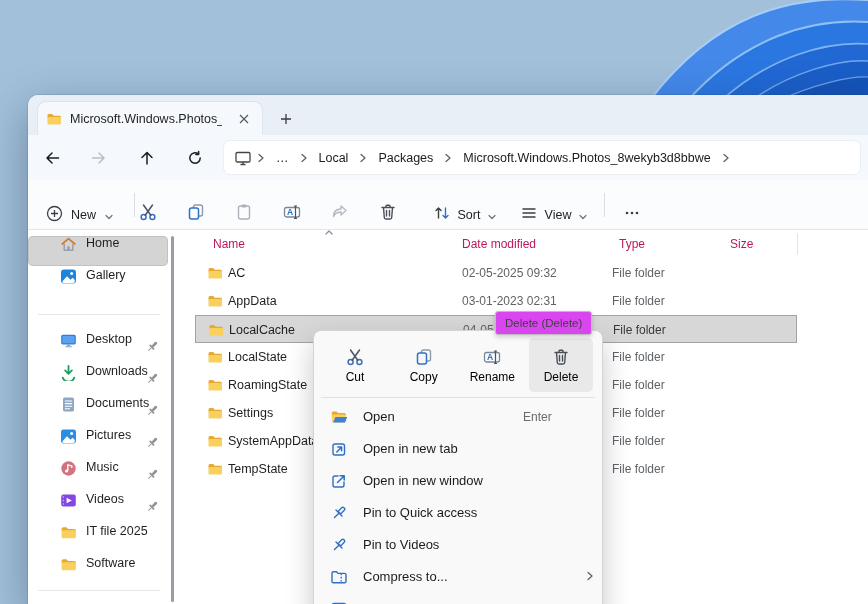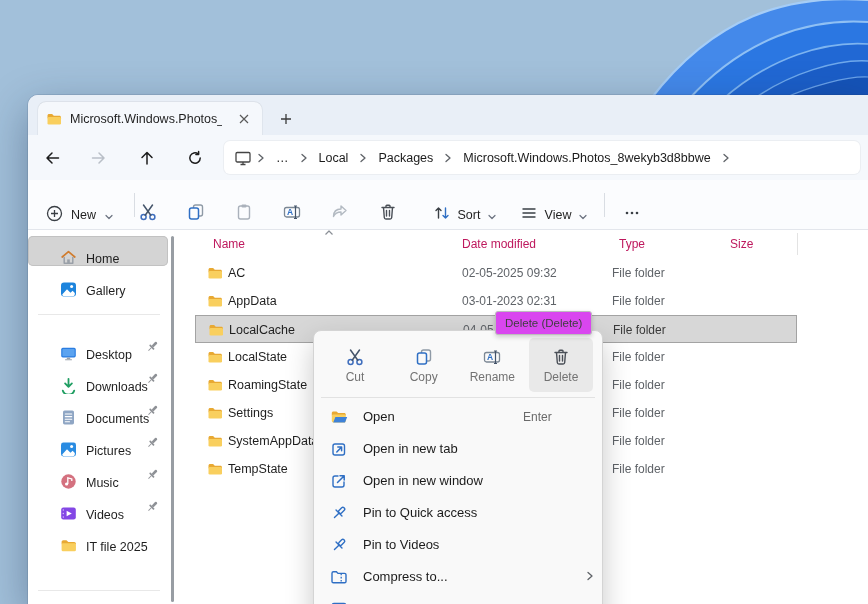--- a/index.html
+++ b/index.html
@@ -37,21 +37,21 @@
 
   
   .toolbar{position:absolute;left:0;top:85px;right:0;height:50px;background:var(--toolbar);border-bottom:1px solid #e3e6ec}
   .tool{position:absolute;top:8px;height:34px;border-radius:5px;display:flex;align-items:flex-end;justify-content:center}
   .tool-label{font-size:12.5px;color:#1f1f1f}
   .tsep{position:absolute;top:13px;width:1px;height:24px;background:#d9dde3}
 
   
   .content{position:absolute;left:0;top:135px;right:0;bottom:0;background:#fff}
   .sidebar{position:absolute;left:0;top:0;width:167px;bottom:0;background:#fff}
-  .side-item{position:absolute;left:0;width:140px;height:30px;border-radius:5px;display:flex;align-items:flex-end;padding-left:32px;gap:9px}
+  .side-item{position:absolute;left:0;width:140px;height:30px;border-radius:5px;display:flex;align-items:flex-start;padding-left:32px;gap:9px}
   .side-item.selected{background:#d4d4d4;box-shadow:inset 0 0 0 1px #c2c2c2}
   .side-label{font-size:12.5px;color:#1f1f1f;white-space:nowrap}
   .side-pin{position:absolute;right:8px;top:7px}
   .side-sep{position:absolute;left:10px;width:122px;height:1px;background:#e8e8e8}
   .side-scroll{position:absolute;left:143px;top:6px;bottom:2px;width:3px;border-radius:2px;background:#989da3}
 
   
   .filelist{position:absolute;left:167px;top:0;right:0;bottom:0}
   .fl-header{position:absolute;left:0;top:0;right:0;height:28px;font-size:12px;color:#be185d}
   .fl-h{position:absolute;top:0;line-height:28px}
@@ -65,21 +65,21 @@
   .frow .ficon{position:absolute;left:12px;top:6px}
   .frow.selected{background:var(--selection);border:1px solid #a3a3a3}
   .frow.selected .ftype{color:#3a3a3a}
 
   
   .ctxmenu{position:absolute;left:285px;top:235px;width:290px;height:300px;background:var(--menu_bg);
     border:1px solid #d4d4d4;border-radius:8px;box-shadow:0 12px 28px rgba(0,0,0,.22);z-index:50;padding:5px}
   .qa-row{display:flex;justify-content:space-between;padding:2px 4px}
   .qa-btn{width:64px;height:54px;border-radius:5px;display:flex;flex-direction:column;align-items:center;justify-content:center;gap:3px}
   .qa-btn.hovered{background:#e9e9e9}
-  .qa-label{font-size:12px;color:#737373}
+  .qa-label{font-size:12px;color:#000000}
   .menu-div{height:1px;background:#e2e2e2;margin:3px 2px}
   .menu-item{position:relative;height:32px;border-radius:5px}
   .mi-icon{position:absolute;left:11px;top:7px}
   .mi-label{position:absolute;left:44px;line-height:32px;font-size:13px;color:#1b1b1b;white-space:nowrap}
   .mi-short{position:absolute;left:204px;line-height:32px;font-size:12px;color:#6a6a6a;white-space:nowrap}
   .mi-chev{position:absolute;left:264px;top:8px}
 
   
   .tooltip{position:absolute;left:467px;top:216px;height:24px;background:#d946ef;border:1px solid #bdbdbd;
     border-radius:3px;padding:0 9px;font-size:11.5px;line-height:22px;color:#3f3f3f;z-index:99;
@@ -389,20 +389,27 @@
               </svg>
             </span>
         </div>
         <div class="side-item" style="top:294px">
           <svg width="17" height="17" viewBox="0 0 16 16">
               <path d="M1.5,4.6c0-.9.7-1.6,1.6-1.6h3l1.7,1.7h5.6c.9,0,1.6.7,1.6,1.6v.6H1.5z" fill="var(--folder_tab)"></path>
               <rect x="1.5" y="5.9" width="13.5" height="7.6" rx="1.3" fill="var(--folder_yellow)"></rect>
             </svg>
           <span class="side-label">IT file 2025</span>
         </div>
+        <div class="side-item" style="top:326px">
+          <svg width="17" height="17" viewBox="0 0 16 16">
+              <path d="M1.5,4.6c0-.9.7-1.6,1.6-1.6h3l1.7,1.7h5.6c.9,0,1.6.7,1.6,1.6v.6H1.5z" fill="var(--folder_tab)"></path>
+              <rect x="1.5" y="5.9" width="13.5" height="7.6" rx="1.3" fill="var(--folder_yellow)"></rect>
+            </svg>
+          <span class="side-label">Software</span>
+        </div>
         <div class="side-sep" style="top:360px"></div>
         <div class="side-scroll"></div>
       </div>
 
       <div class="filelist">
         <div class="fl-header">
           <span class="fl-h" style="left:18px">Name</span>
           <span class="sort-caret">
               <svg width="12" height="10" viewBox="0 0 12 10" fill="none">
                 <path d="M2.5,6.5 L6,3 L9.5,6.5" stroke="#8a8f96" stroke-width="1.2" stroke-linejoin="round"></path>

